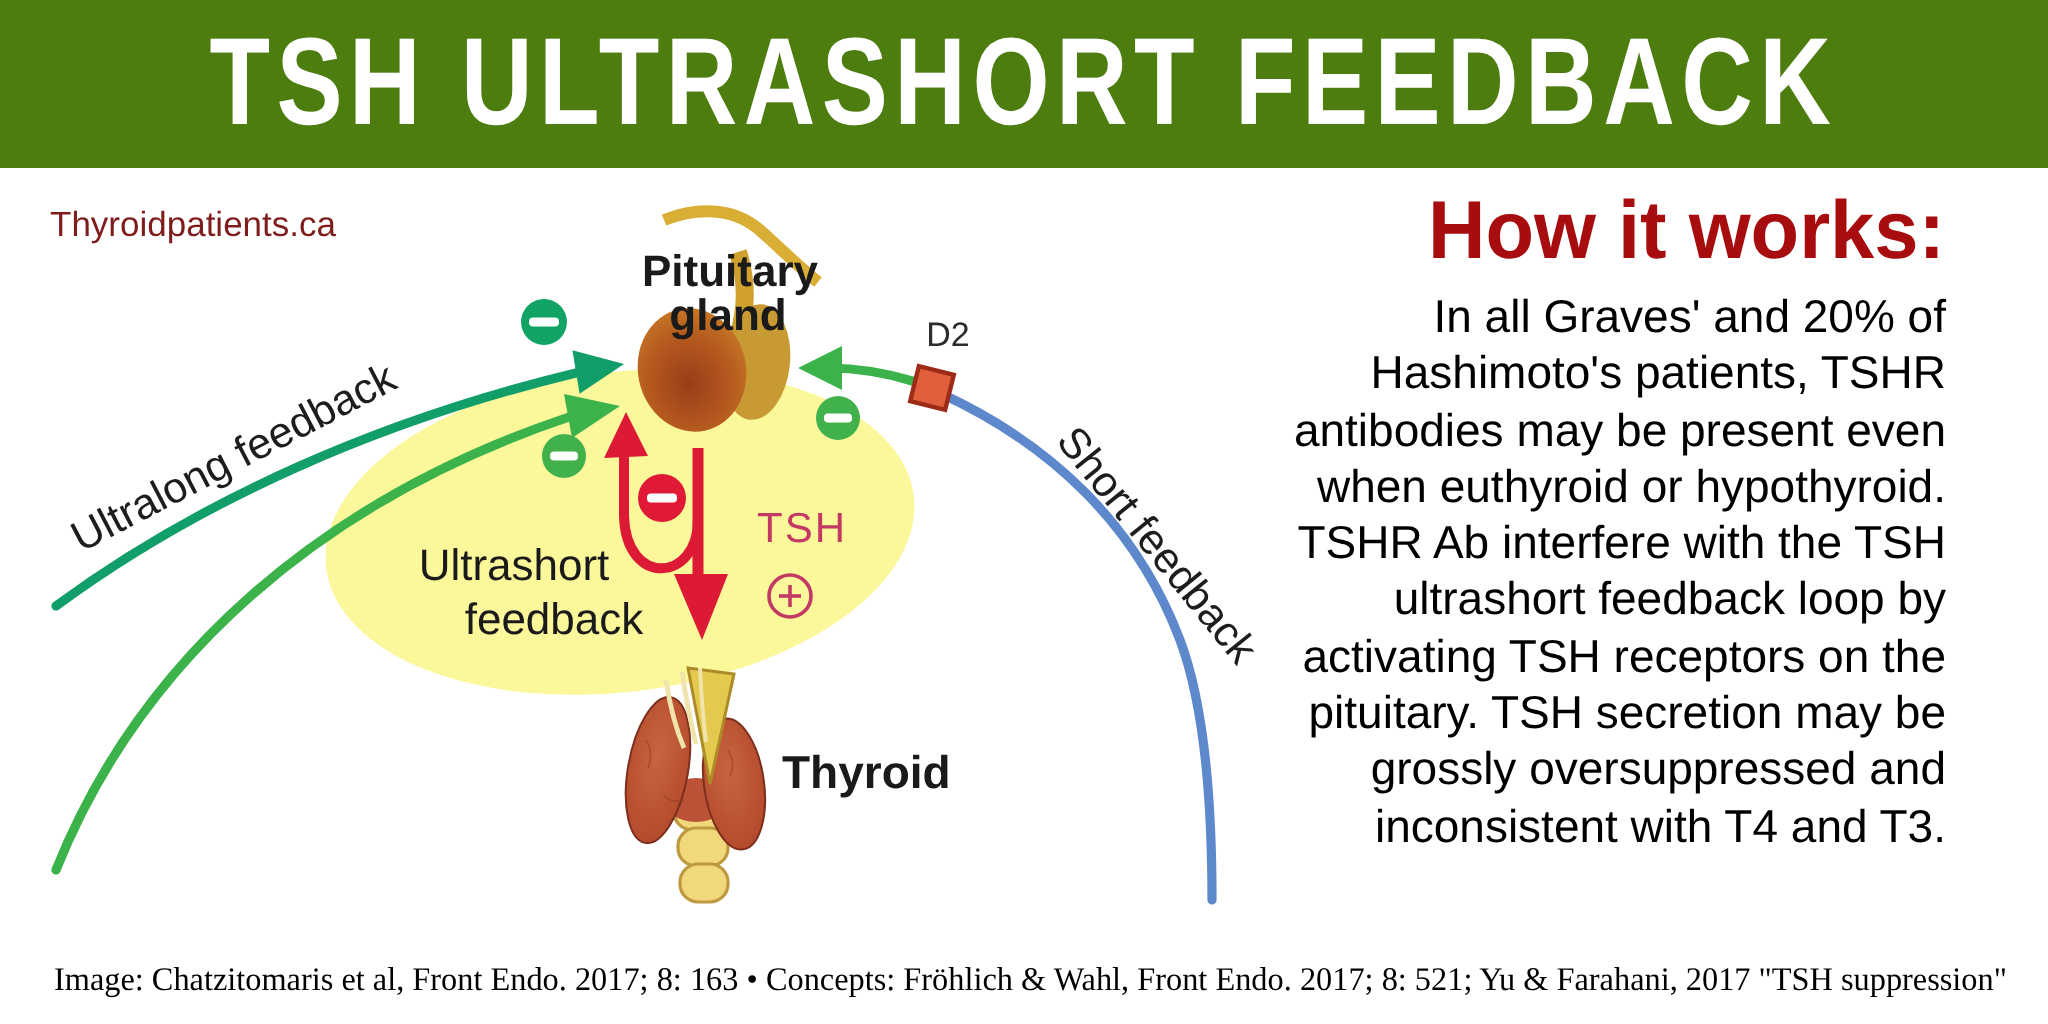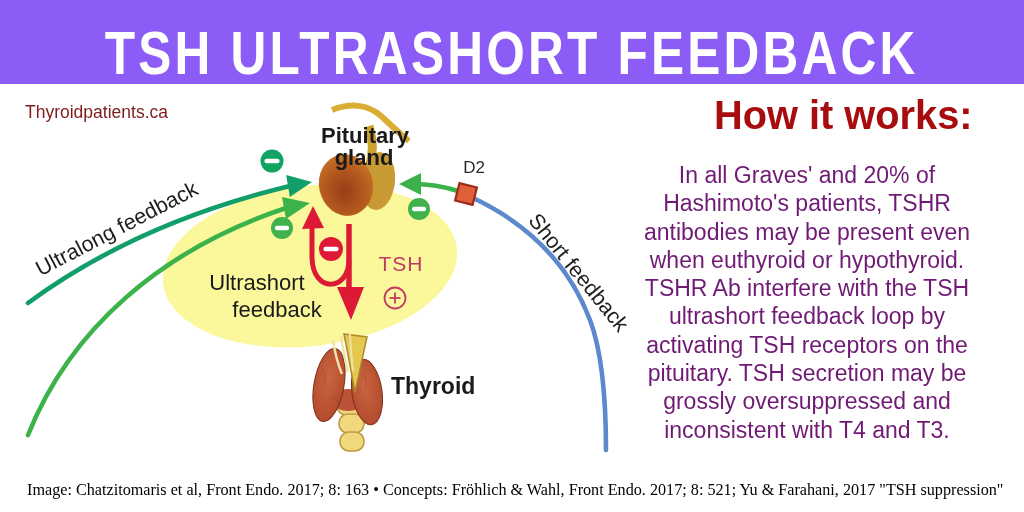--- a/index.html
+++ b/index.html
@@ -1,34 +1,34 @@
 <!DOCTYPE html>
 <html><head>
 <meta charset="utf-8">
 <style>
   html,body{margin:0;padding:0;background:#fff;}
   .canvas{position:relative;width:1024px;height:512px;background:#ffffff;overflow:hidden;
           font-family:"Liberation Sans","DejaVu Sans",sans-serif;}
   
-  .banner{position:absolute;left:0;top:0;width:1024px;height:84px;background:#8b5cf6;
-          display:flex;align-items:flex-end;justify-content:center;}
+  .banner{position:absolute;left:0;top:0;width:1024px;height:84px;background:#4d7c0f;
+          display:flex;align-items:center;justify-content:center;}
   .banner-title{margin:0;color:#ffffff;font-size:62px;font-weight:bold;letter-spacing:4px;
           white-space:nowrap;transform:scaleX(0.80);transform-origin:center center;line-height:1;}
   
   .site-name{position:absolute;left:25px;top:102px;font-size:17.5px;color:#7f1d1d;}
   
   .diagram{position:absolute;left:0;top:84px;width:660px;height:394px;}
   .diagram text{font-family:"Liberation Sans","DejaVu Sans",sans-serif;}
   .lbl{fill:#1a1a1a;}
   .lbl-bold{font-weight:bold;}
   
   .how-heading{position:absolute;top:92px;right:51px;margin:0;font-size:41px;font-weight:bold;
           color:#a70d0f;letter-spacing:0px;transform:scaleX(0.97);transform-origin:right center;}
-  .how-body{position:absolute;top:161px;right:51px;width:332px;margin:0;text-align:center;
-          font-size:23px;line-height:28.3px;color:#701a75;}
+  .how-body{position:absolute;top:144px;right:51px;width:332px;margin:0;text-align:right;
+          font-size:23px;line-height:28.3px;color:#000000;}
   
   .citation{position:absolute;left:27px;top:480px;width:980px;font-family:"Liberation Serif","DejaVu Serif",serif;
           font-size:16.5px;color:#000;white-space:nowrap;transform:scaleX(0.98);transform-origin:left center;}
 </style>
 </head>
 <body>
 
 <div class="canvas">
 
   <header class="banner">

